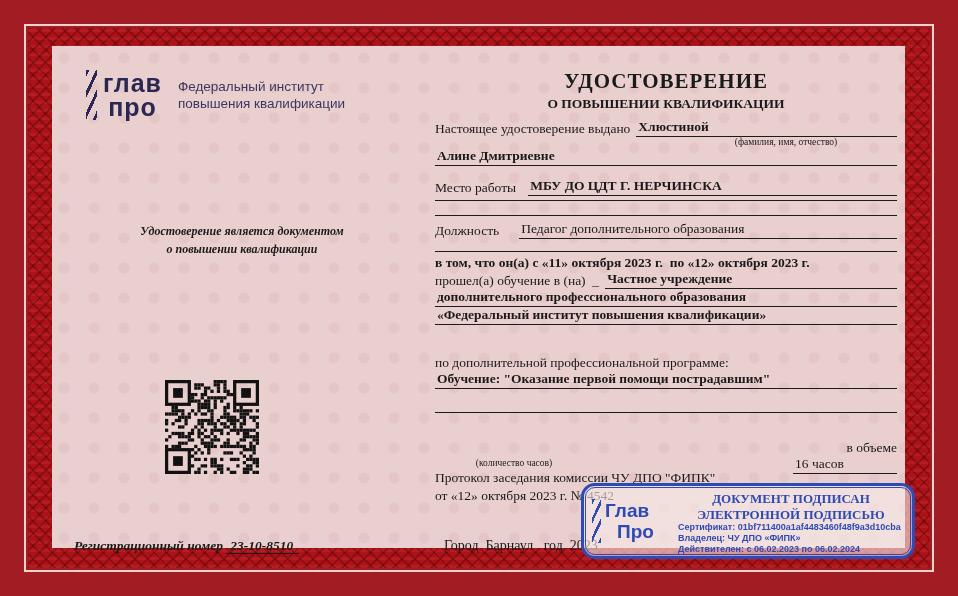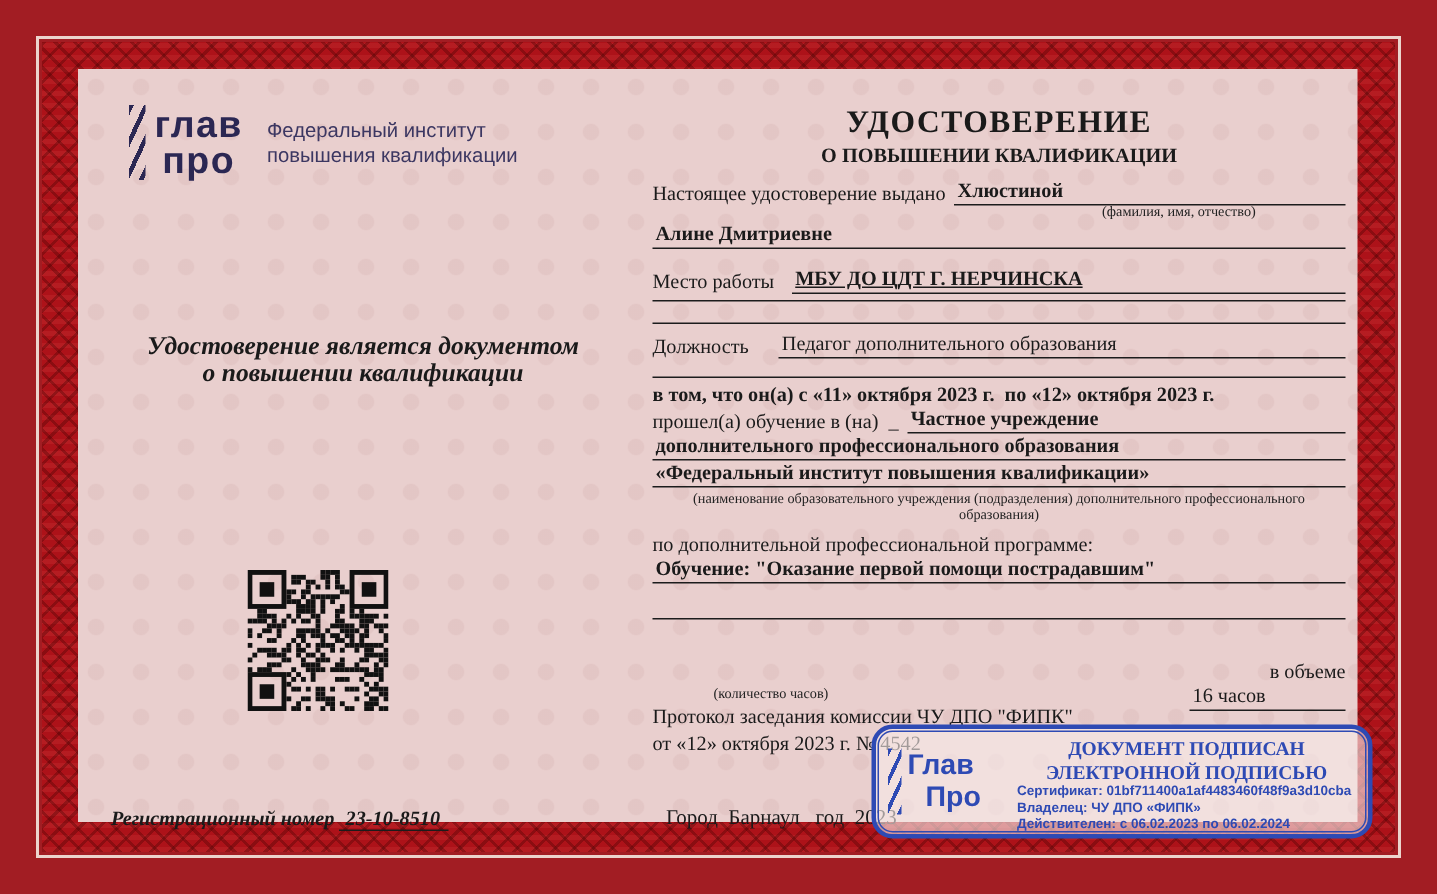--- a/index.html
+++ b/index.html
@@ -24,21 +24,21 @@
 
   
   .logo-row { position:absolute; left:34px; top:24px; display:flex; align-items:center; }
   .logo-dashes {
     width:11px; height:50px; margin-right:6px;
     background:repeating-linear-gradient(115deg, #2b2753 0 3px, transparent 3px 9px);
   }
   .logo-words { text-align:center; font-family:"Liberation Sans","DejaVu Sans",sans-serif; font-weight:bold; color:#2b2753; font-size:25px; line-height:24px; letter-spacing:1px; }
   .logo-org { margin-left:16px; font-family:"Liberation Sans","DejaVu Sans",sans-serif; color:#3c3762; font-size:13.5px; line-height:17px; }
 
-  .statement { position:absolute; left:16px; top:176px; width:348px; text-align:center; font-style:italic; font-weight:600; font-size:17px; line-height:18px; }
+  .statement { position:absolute; left:16px; top:176px; width:348px; text-align:center; font-style:italic; font-weight:600; font-size:12px; line-height:18px; }
 
   .qr { position:absolute; left:113px; top:334px; width:94px; height:94px; }
   .qr svg { display:block; }
 
   .reg-line { position:absolute; left:22px; top:492px; font-style:italic; font-weight:bold; font-size:13.5px; }
   .reg-num { border-bottom:1.5px solid #1c1c1c; padding:0 6px 0 4px; }
 
   
   .rc { position:absolute; left:383px; top:0; width:462px; height:100%; font-size:13.5px;margin-top:11px; }
   .rc .abs { position:absolute; left:0; right:0; }
@@ -436,21 +436,21 @@
       <span class="field b ctr">Хлюстиной</span>
     </div>
     <div class="abs caption r-name-cap" style="left:240px;">(фамилия, имя, отчество)</div>
 
     <div class="abs row r-given">
       <span class="field b ctr" style="margin-left:0;">Алине Дмитриевне</span>
     </div>
 
     <div class="abs row r-work">
       <span class="lbl">Место работы</span>
-      <span class="field b" style="margin-left:12px;text-decoration:underline;">МБУ ДО ЦДТ Г. НЕРЧИНСКА</span>
+      <span class="field b" style="margin-left:12px;">МБУ ДО ЦДТ Г. НЕРЧИНСКА</span>
     </div>
 
     <div class="abs uline ul1"></div>
     <div class="abs uline ul2"></div>
 
     <div class="abs row r-pos">
       <span class="lbl">Должность</span>
       <span class="field" style="margin-left:20px;">Педагог дополнительного образования</span>
     </div>
 
@@ -462,24 +462,20 @@
       <span class="lbl">прошел(а) обучение в (на)  _</span>
       <span class="field b ctr">Частное учреждение</span>
     </div>
     <div class="abs row r-org2">
       <span class="field b" style="margin-left:0;">дополнительного профессионального образования</span>
     </div>
     <div class="abs row r-org3">
       <span class="field b" style="margin-left:0;">«Федеральный институт  повышения квалификации»</span>
     </div>
 
-    <div class="abs caption r-orgcap">
-      <div>(наименование  образовательного учреждения (подразделения) дополнительного профессионального</div>
-      <div>образования)</div>
-    </div>
 
     <div class="abs r-prog-lbl">по дополнительной профессиональной программе:</div>
     <div class="abs row r-prog">
       <span class="field b" style="margin-left:0;">Обучение: "Оказание первой помощи пострадавшим"</span>
     </div>
 
     <div class="abs uline ul4"></div>
 
     <div class="abs row r-vol">
       <span class="lbl">в объеме</span>

